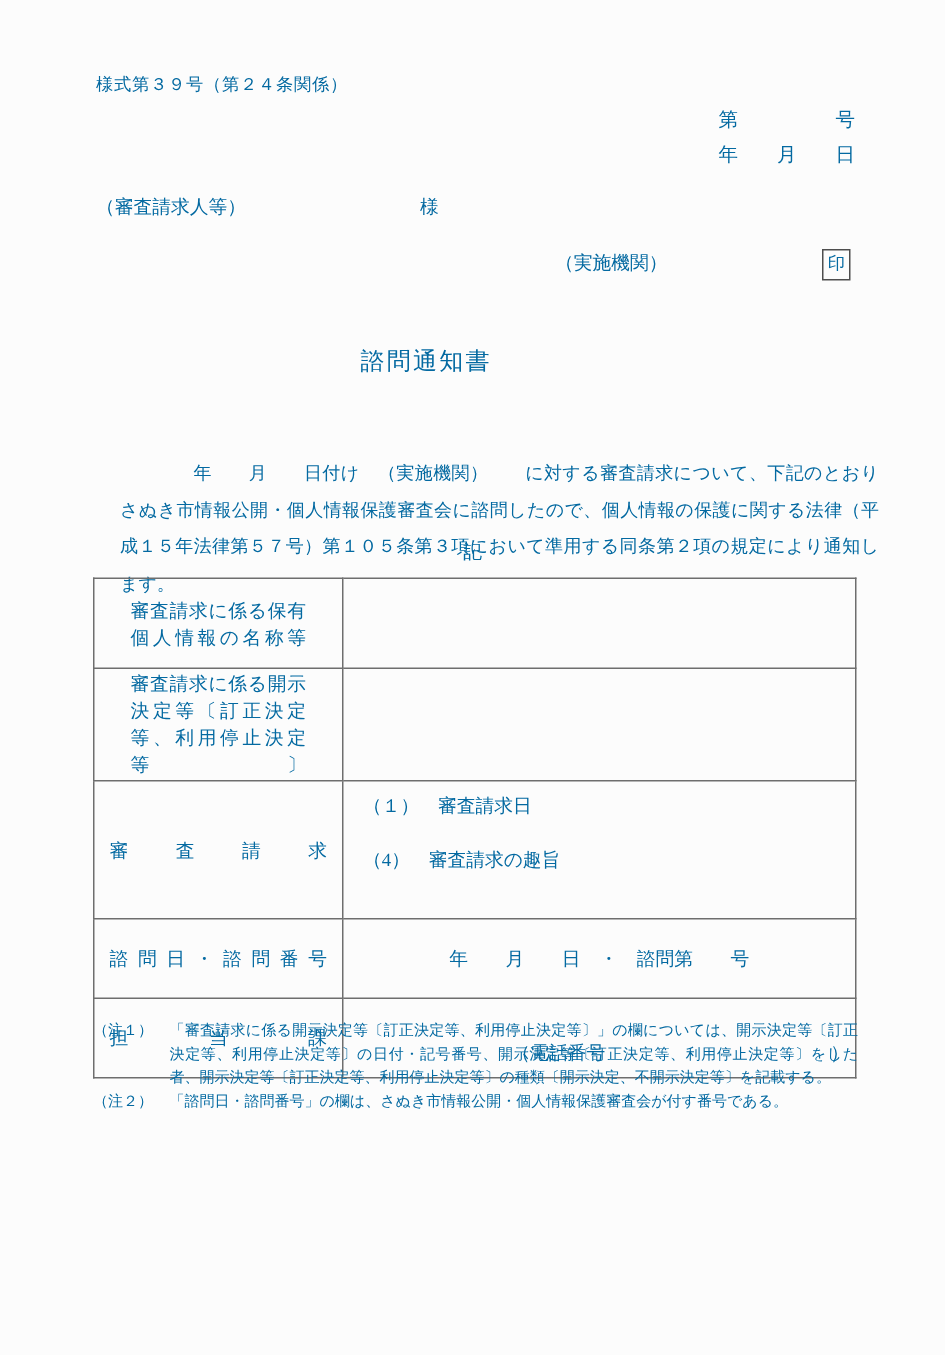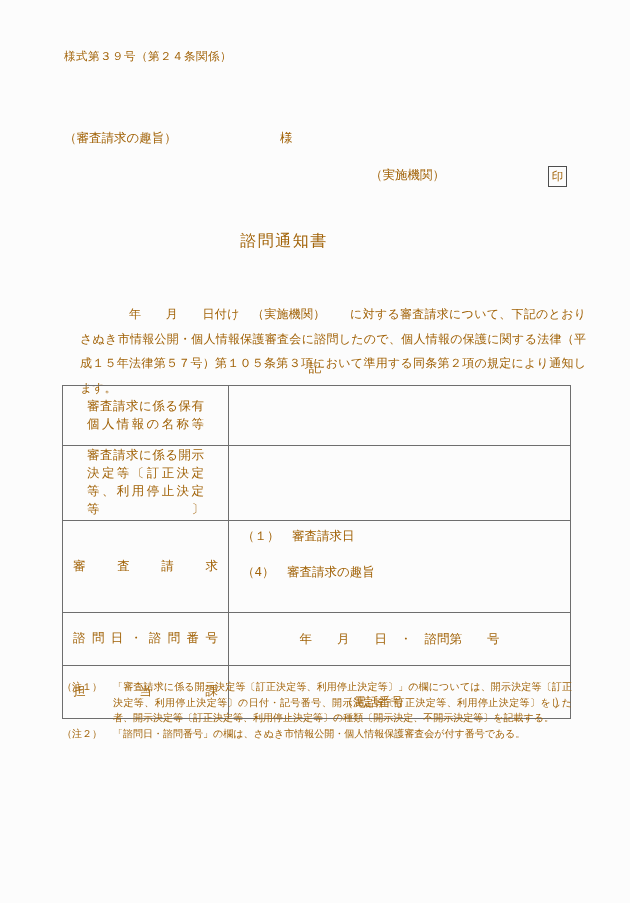--- a/index.html
+++ b/index.html
@@ -3,22 +3,22 @@
 <meta charset="utf-8">
 <style>
   html, body { margin: 0; padding: 0; }
   body { background: #e9e9e9; }
   .page {
     position: relative;
     width: 630px;
     height: 903px;
     margin: 0 auto;
     background: #fcfcfc;
-    color: #a16207;
-    font-family: Liberation Mono, monospace;
+    color: #0369a1;
+    font-family: Liberation Serif, serif;
     overflow: hidden;
   }
   .form-number {
     position: absolute;
     left: 64px; top: 49px;
     font-size: 11.5px;
     letter-spacing: 0.5px;
   }
   .ref-block {
     position: absolute;
@@ -123,23 +123,27 @@
   .note-label { flex: 0 0 51px; width: 51px; }
   .note-text { flex: 1; text-align: justify; }
 </style>
 </head>
 <body>
 
 <div class="page">
 
   <div class="form-number">様式第３９号（第２４条関係）</div>
 
+  <div class="ref-block">
+    <div>第　　　　　号</div>
+    <div>年　　月　　日</div>
+  </div>
 
   <div class="addressee-row">
-    <span>（審査請求の趣旨）</span>
+    <span>（審査請求人等）</span>
     <span class="honorific">様</span>
   </div>
 
   <div class="issuer-row">
     <span class="issuer-label">（実施機関）</span>
     <span class="seal-box"><span>印</span></span>
   </div>
 
   <h1 class="doc-title">諮問通知書</h1>
 

